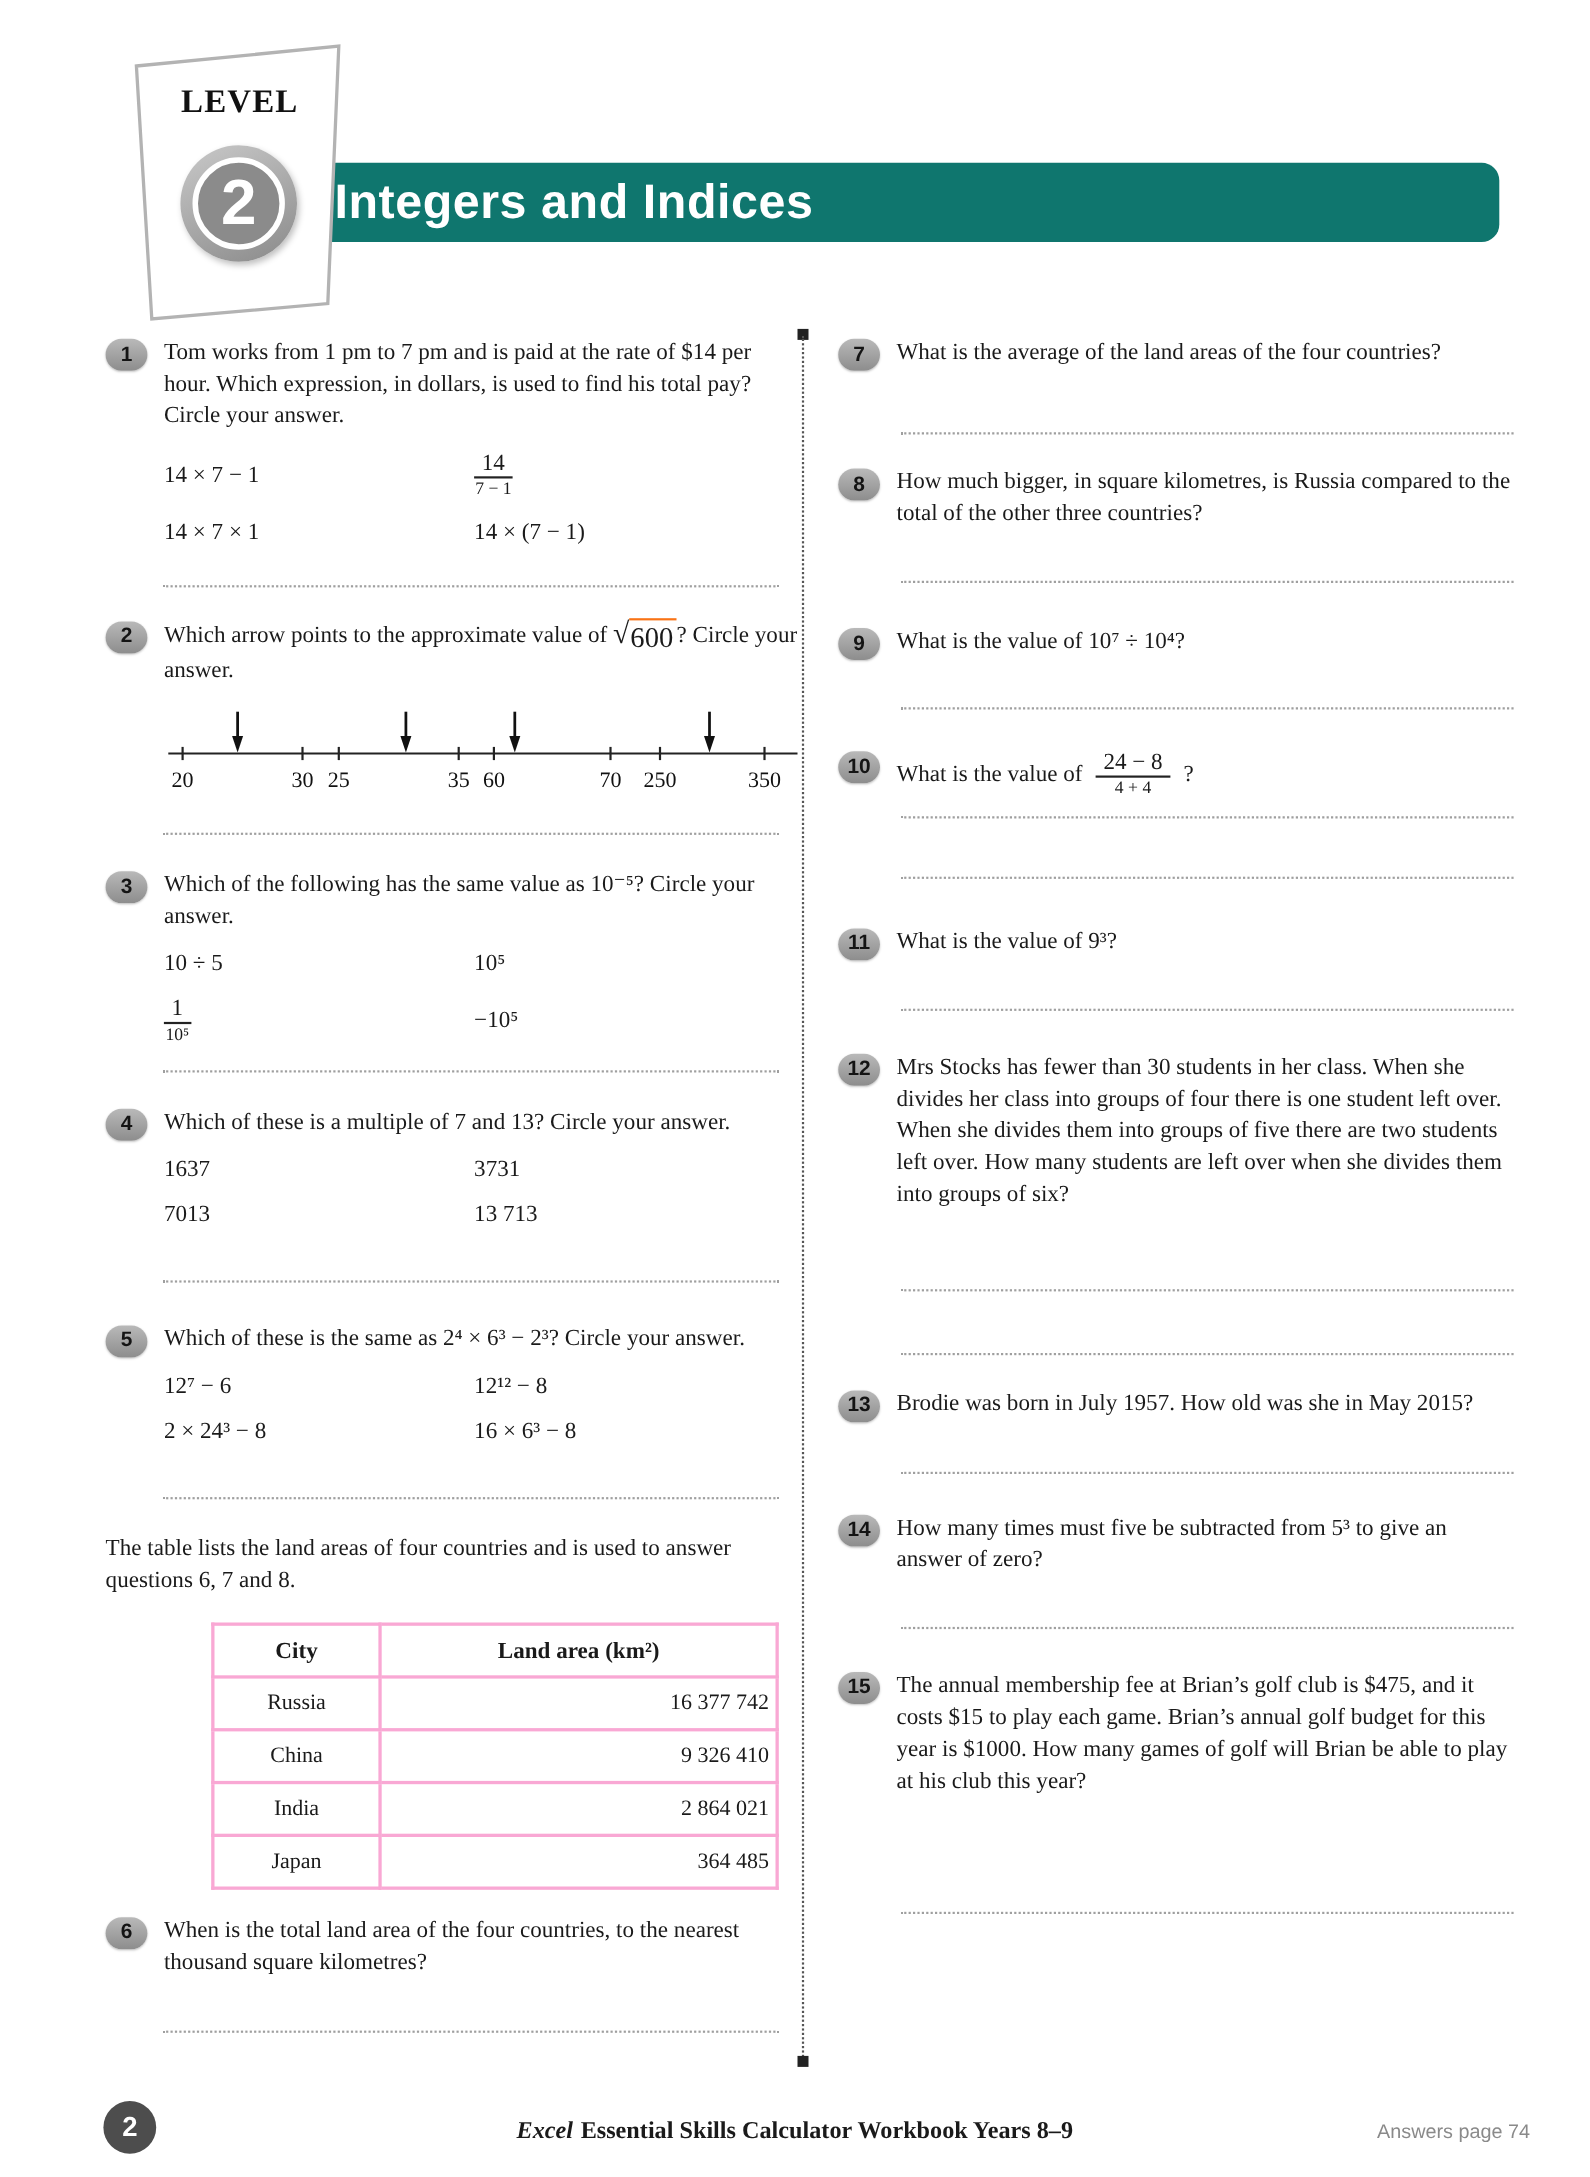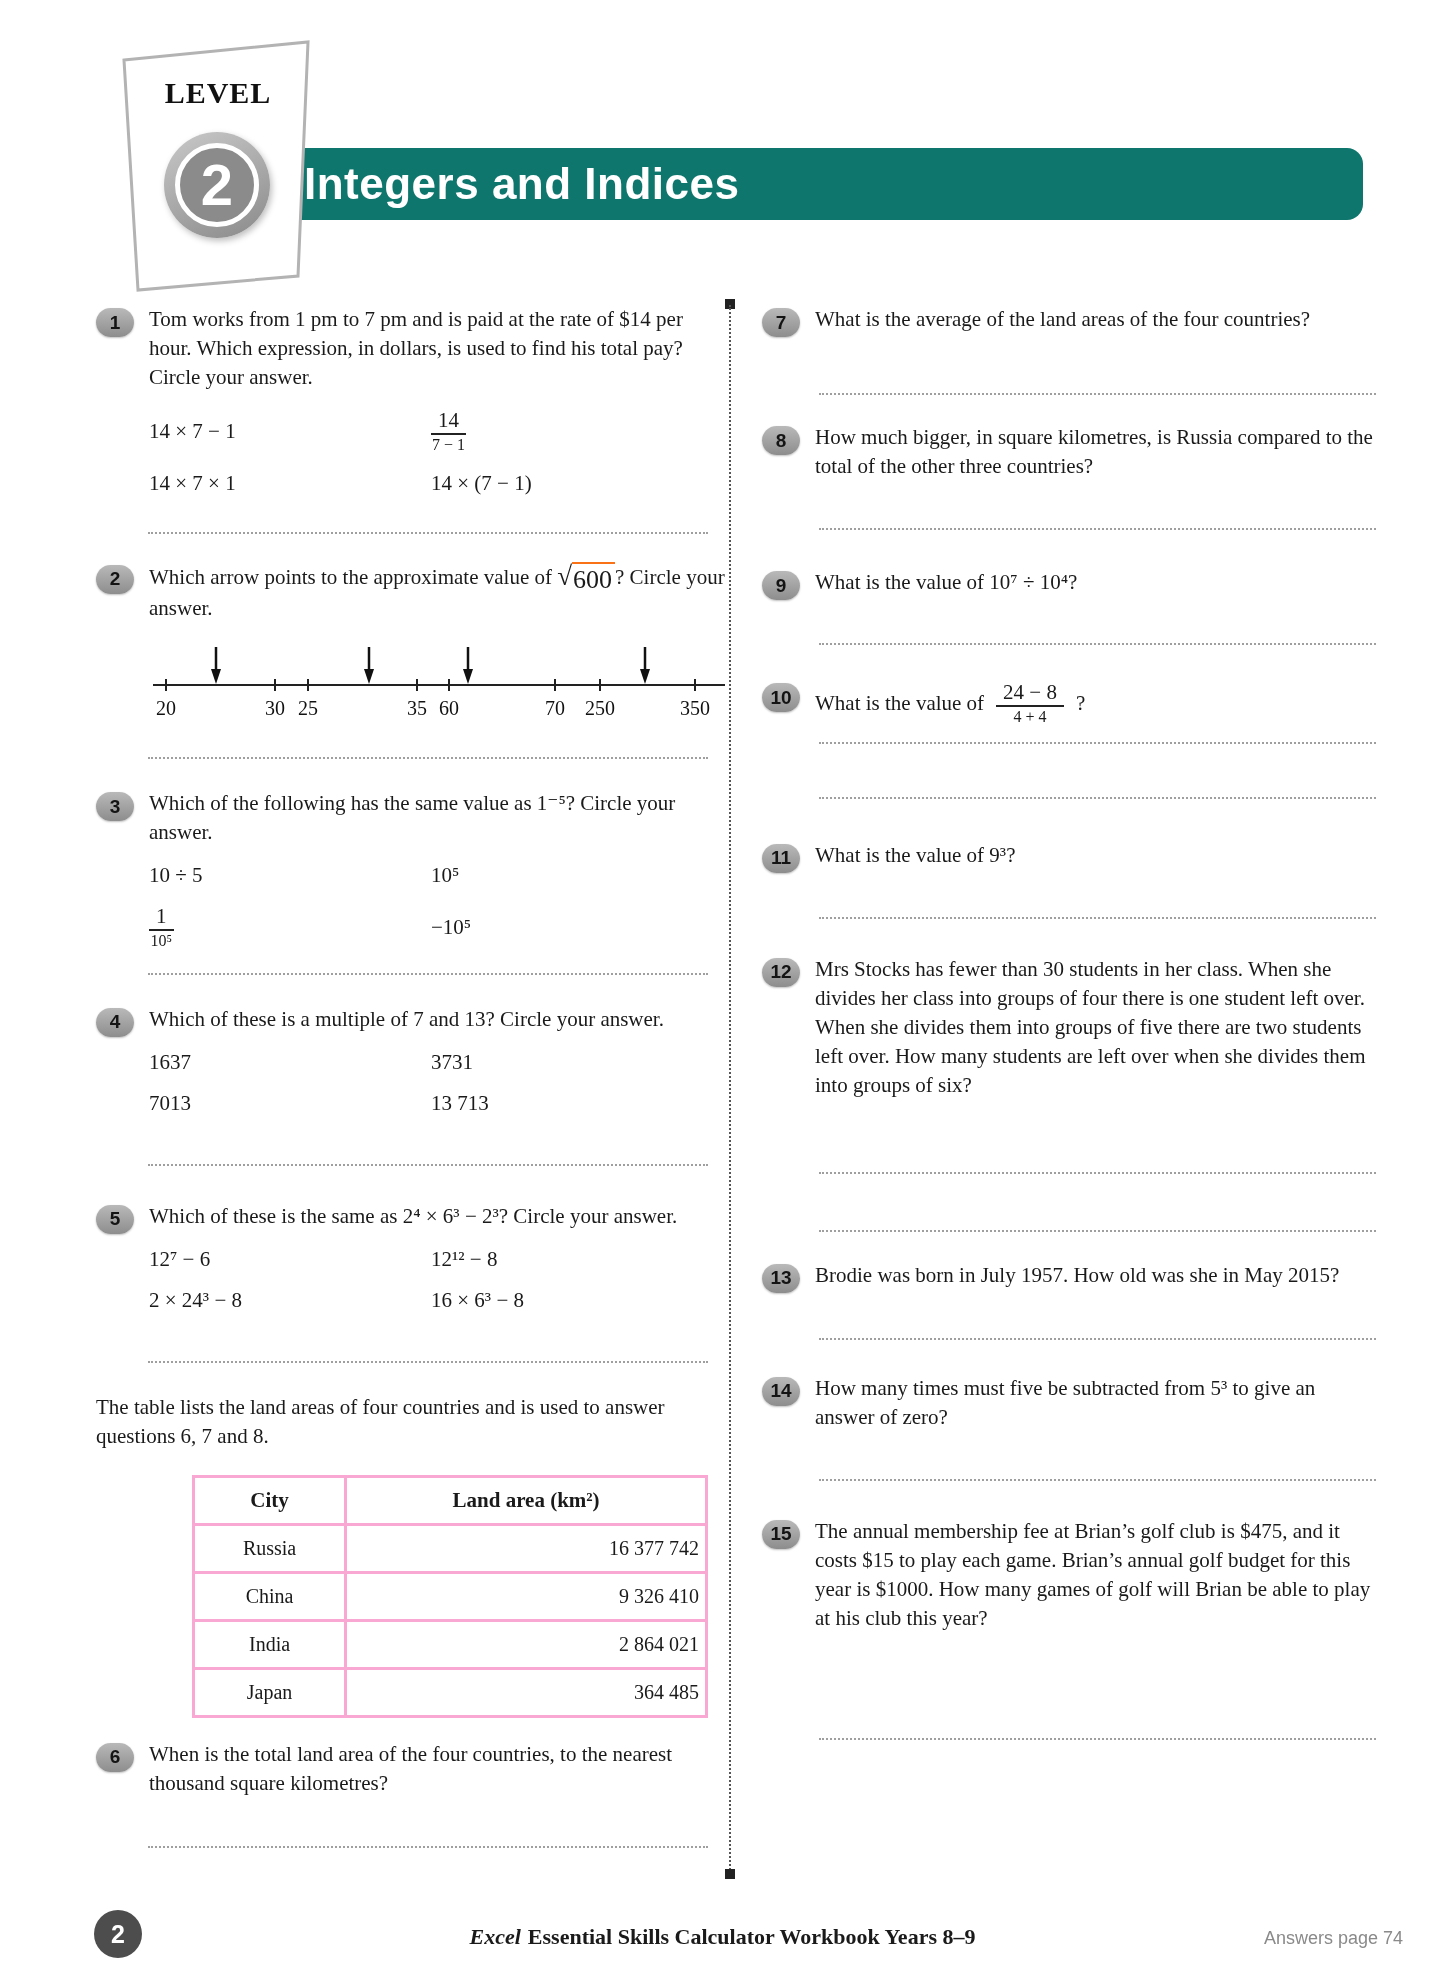--- a/index.html
+++ b/index.html
@@ -111,21 +111,21 @@
     font-family:"Liberation Sans",sans-serif; font-weight:bold; font-size:25px;
     display:flex; align-items:center; justify-content:center;
   }
   .footer-title {
     position:absolute; left:0; top:1924px; width:1445px; text-align:center;
     font-weight:bold; font-size:22px;
   }
   .footer-title .excel-italic { font-style:italic; }
   .footer-title .title-rest { margin-left:7px;margin-top:16px; }
   .footer-answers {
-    position:absolute; right:42px; top:1928px;
+    position:absolute; right:54px; top:1928px;
     font-family:"Liberation Sans",sans-serif; font-size:18px; color:#8a8a8a;
   }
 
   svg text { font-family:"Liberation Serif","DejaVu Serif",serif; }
 </style>
 </head>
 <body>
 
 <div class="page">
 
@@ -212,21 +212,21 @@
           <text x="451" y="76" font-size="20" text-anchor="middle" fill="#111">250</text>
           <text x="546" y="76" font-size="20" text-anchor="middle" fill="#111">350</text>
         </svg>
       </div>
     </div>
     <div class="sep" style="margin-top:26px; margin-bottom:30px;"></div>
 
     <div class="q">
       <div class="badge">3</div>
       <div class="q-body">
-        <p class="q-text">Which of the following has the same value as 1⁻⁵? Circle your answer.</p>
+        <p class="q-text">Which of the following has the same value as 10⁻⁵? Circle your answer.</p>
         <div class="opts">
           <span class="opt">10 ÷ 5</span>
           <span class="opt">10⁵</span>
           <span class="opt"><span class="frac">
                 <span class="fnum">1</span>
                 <span class="fden">10⁵</span>
               </span></span>
           <span class="opt">−10⁵</span>
         </div>
       </div>

